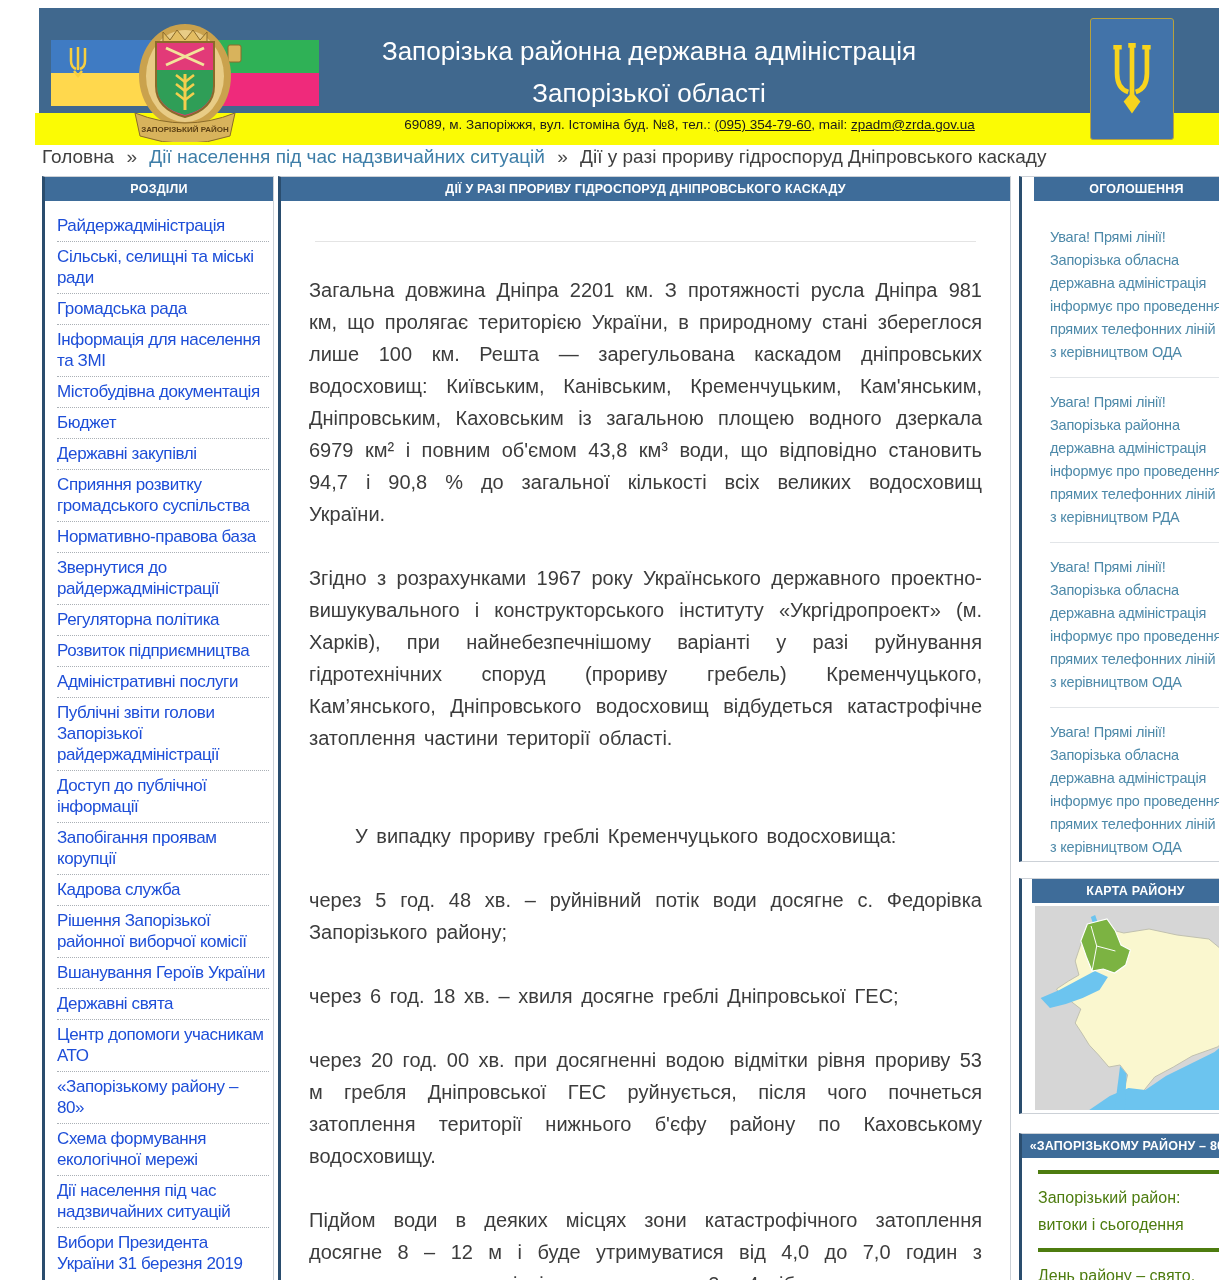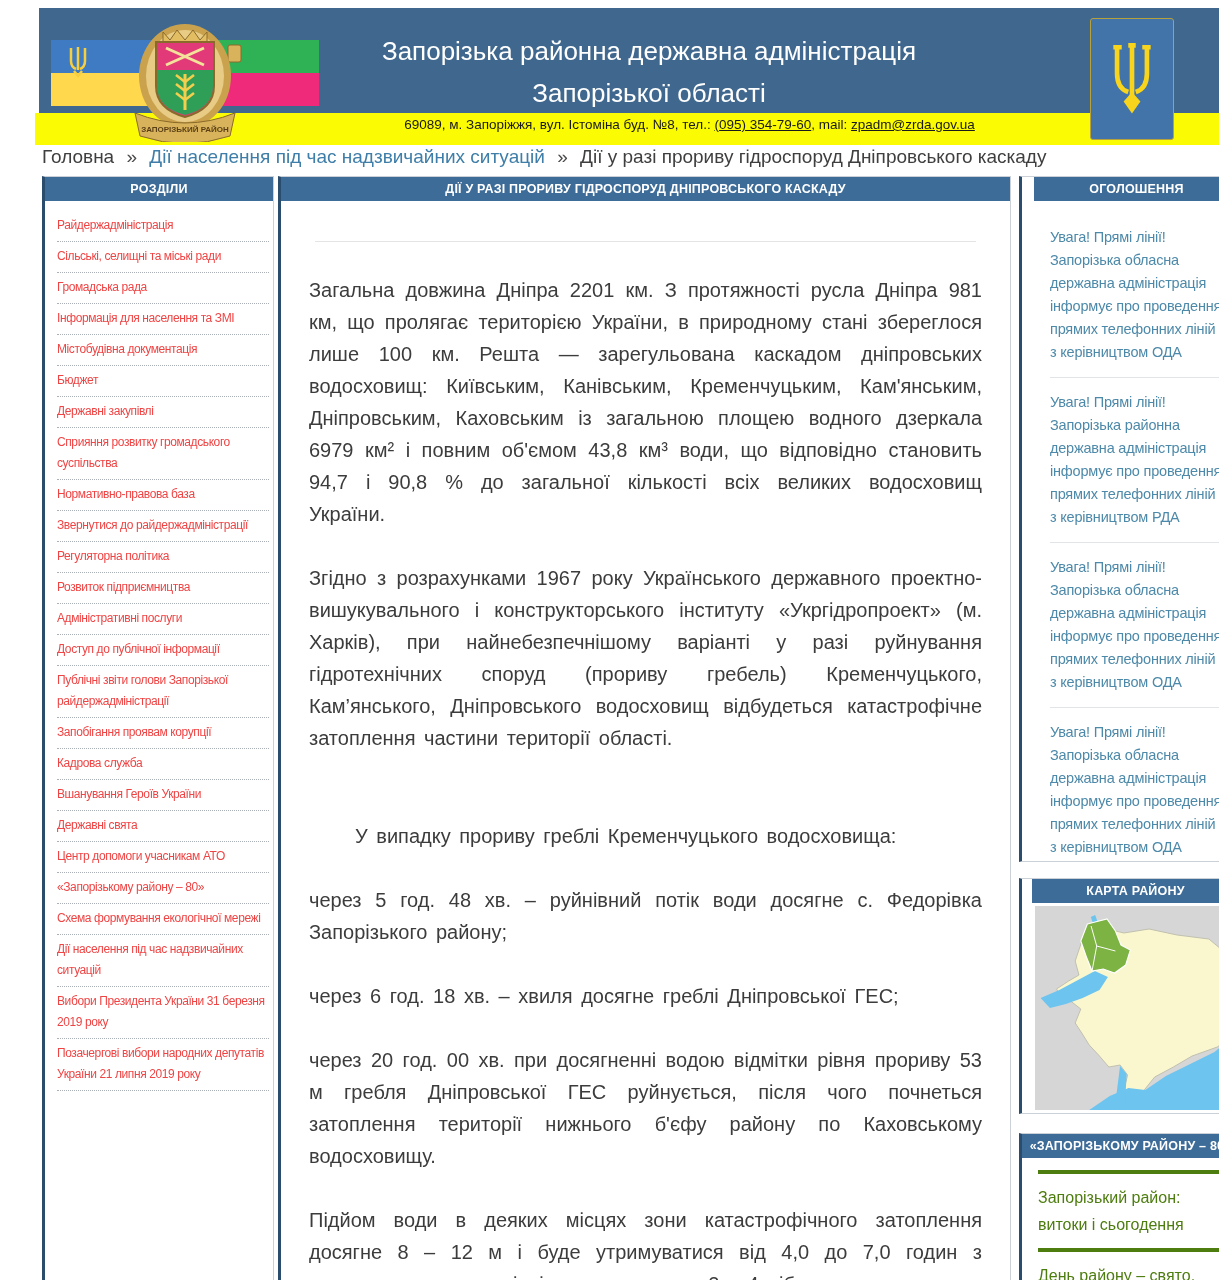--- a/index.html
+++ b/index.html
@@ -32,21 +32,21 @@
 
   
   .panel{position:absolute;background:#fff;border:1px solid #ccd1d7;border-left:3px solid #2a4d6e;
          box-sizing:border-box;overflow:hidden;}
   .panel-head{height:24px;background:#3e6c99;color:#fff;font-size:12.5px;font-weight:bold;
               text-align:center;line-height:24px;letter-spacing:.2px;}
 
   
   .sidebar{left:7px;top:176px;width:232px;height:1110px;}
   .nav-list{padding:10px 4px 0 12px;}
-  .nav-item{display:block;font-size:12px;line-height:21px;letter-spacing:-0.4px;color:#ef4444;
+  .nav-item{display:block;font-size:17px;line-height:21px;letter-spacing:-0.4px;color:#1d4ed8;
             padding:4px 0 5px;border-bottom:1px dotted #aab0b6;cursor:pointer;}
 
   
   .content{left:243px;top:176px;width:733px;height:1110px;}
   .article{padding:0 28px;}
   .article-divider{border-top:1px solid #e4e4e4;margin:40px 6px 0;}
   .article p{font-size:20px;line-height:32px;color:#3c3c3c;text-align:justify;
              word-spacing:3px;margin:32px 0 0;}
   .article p.indent{text-indent:46px;margin-top:66px;}
 
@@ -159,28 +159,29 @@
 
 
         <a class="nav-item">Звернутися до райдержадміністрації</a>
 
         <a class="nav-item">Регуляторна політика</a>
 
         <a class="nav-item">Розвиток підприємництва</a>
 
         <a class="nav-item">Адміністративні послуги</a>
 
+        <a class="nav-item">Публічні звіти голови Запорізької райдержадміністрації</a>
+
         <a class="nav-item">Доступ до публічної інформації</a>
 
-        <a class="nav-item">Публічні звіти голови Запорізької райдержадміністрації</a>
-
         <a class="nav-item">Запобігання проявам корупції</a>
 
         <a class="nav-item">Кадрова служба</a>
 
+        <a class="nav-item">Рішення Запорізької районної виборчої комісії</a>
 
         <a class="nav-item">Вшанування Героїв України</a>
 
         <a class="nav-item">Державні свята</a>
 
         <a class="nav-item">Центр допомоги учасникам АТО</a>
 
         <a class="nav-item">«Запорізькому району – 80»</a>
 
         <a class="nav-item">Схема формування екологічної мережі</a>

